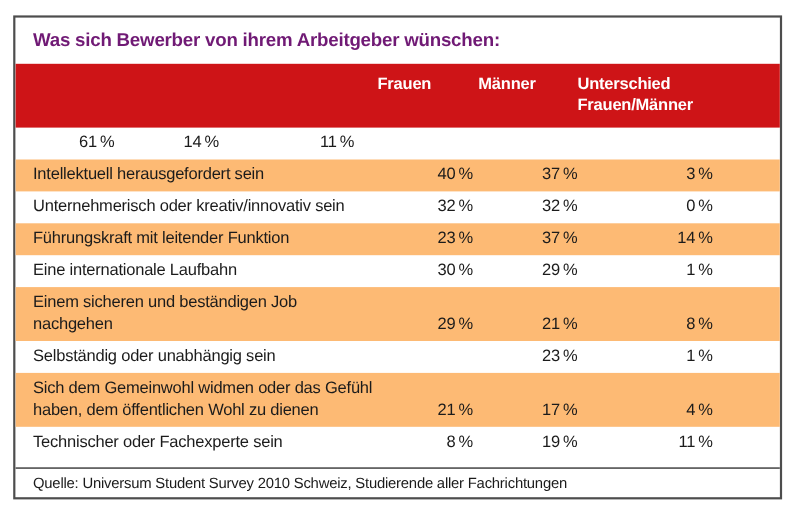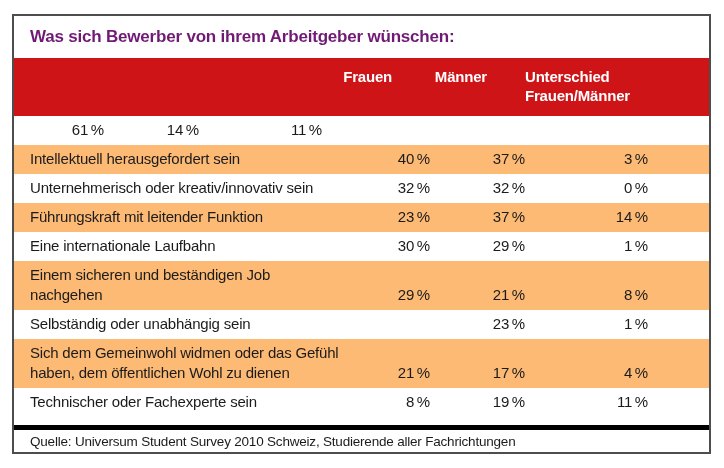--- a/index.html
+++ b/index.html
@@ -51,21 +51,21 @@
   .col-m{flex:0 0 95px;width:95px;text-align:right;}
   .col-u{flex:0 0 123px;width:123px;text-align:right;}
   .rows-pad{padding-right:61px;}
   .header-bar .col-u{
     text-align:left;
     padding-left:38px;box-sizing:content-box;width:85px;
     white-space:pre-line;
   }
   .footer{
     flex:1 1 auto;
-    border-top:5px solid #000000;
+    border-top:1px solid #000000;
     display:flex;align-items:center;
     padding-left:16px;
     font-size:13.5px;
     color:#1b1b1b;
     text-align:center;
   }
 </style>
 </head>
 <body>
 

